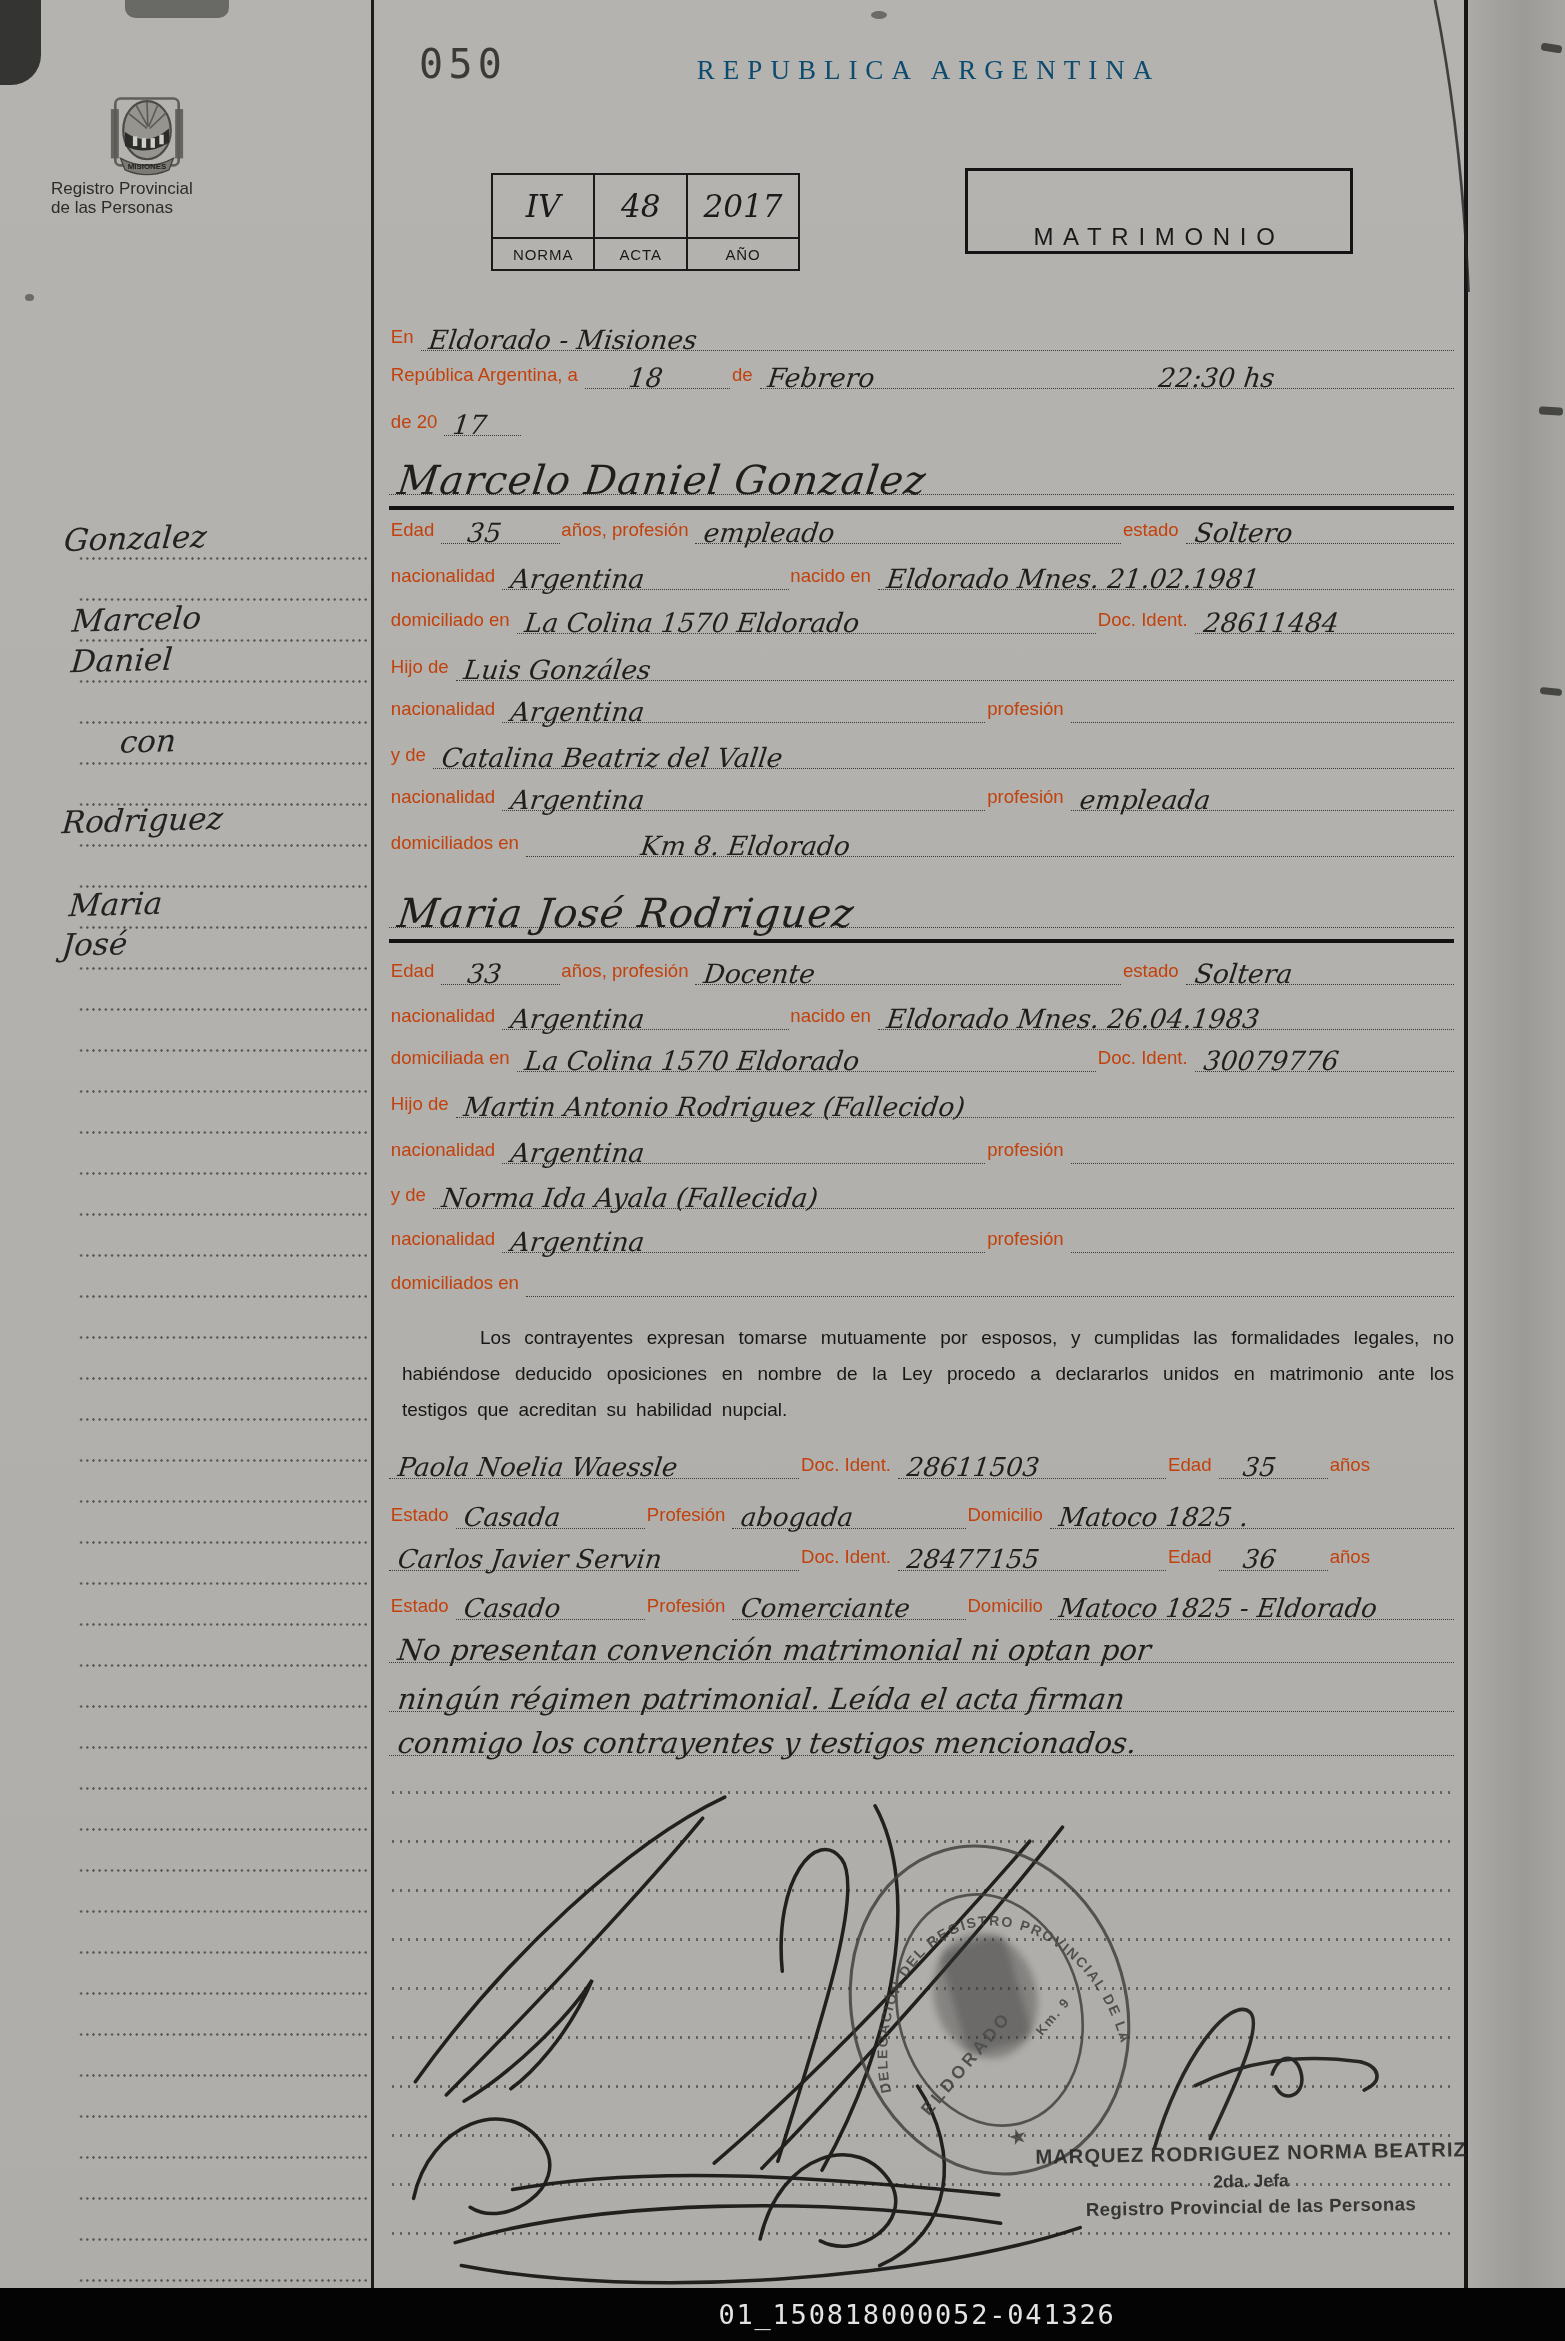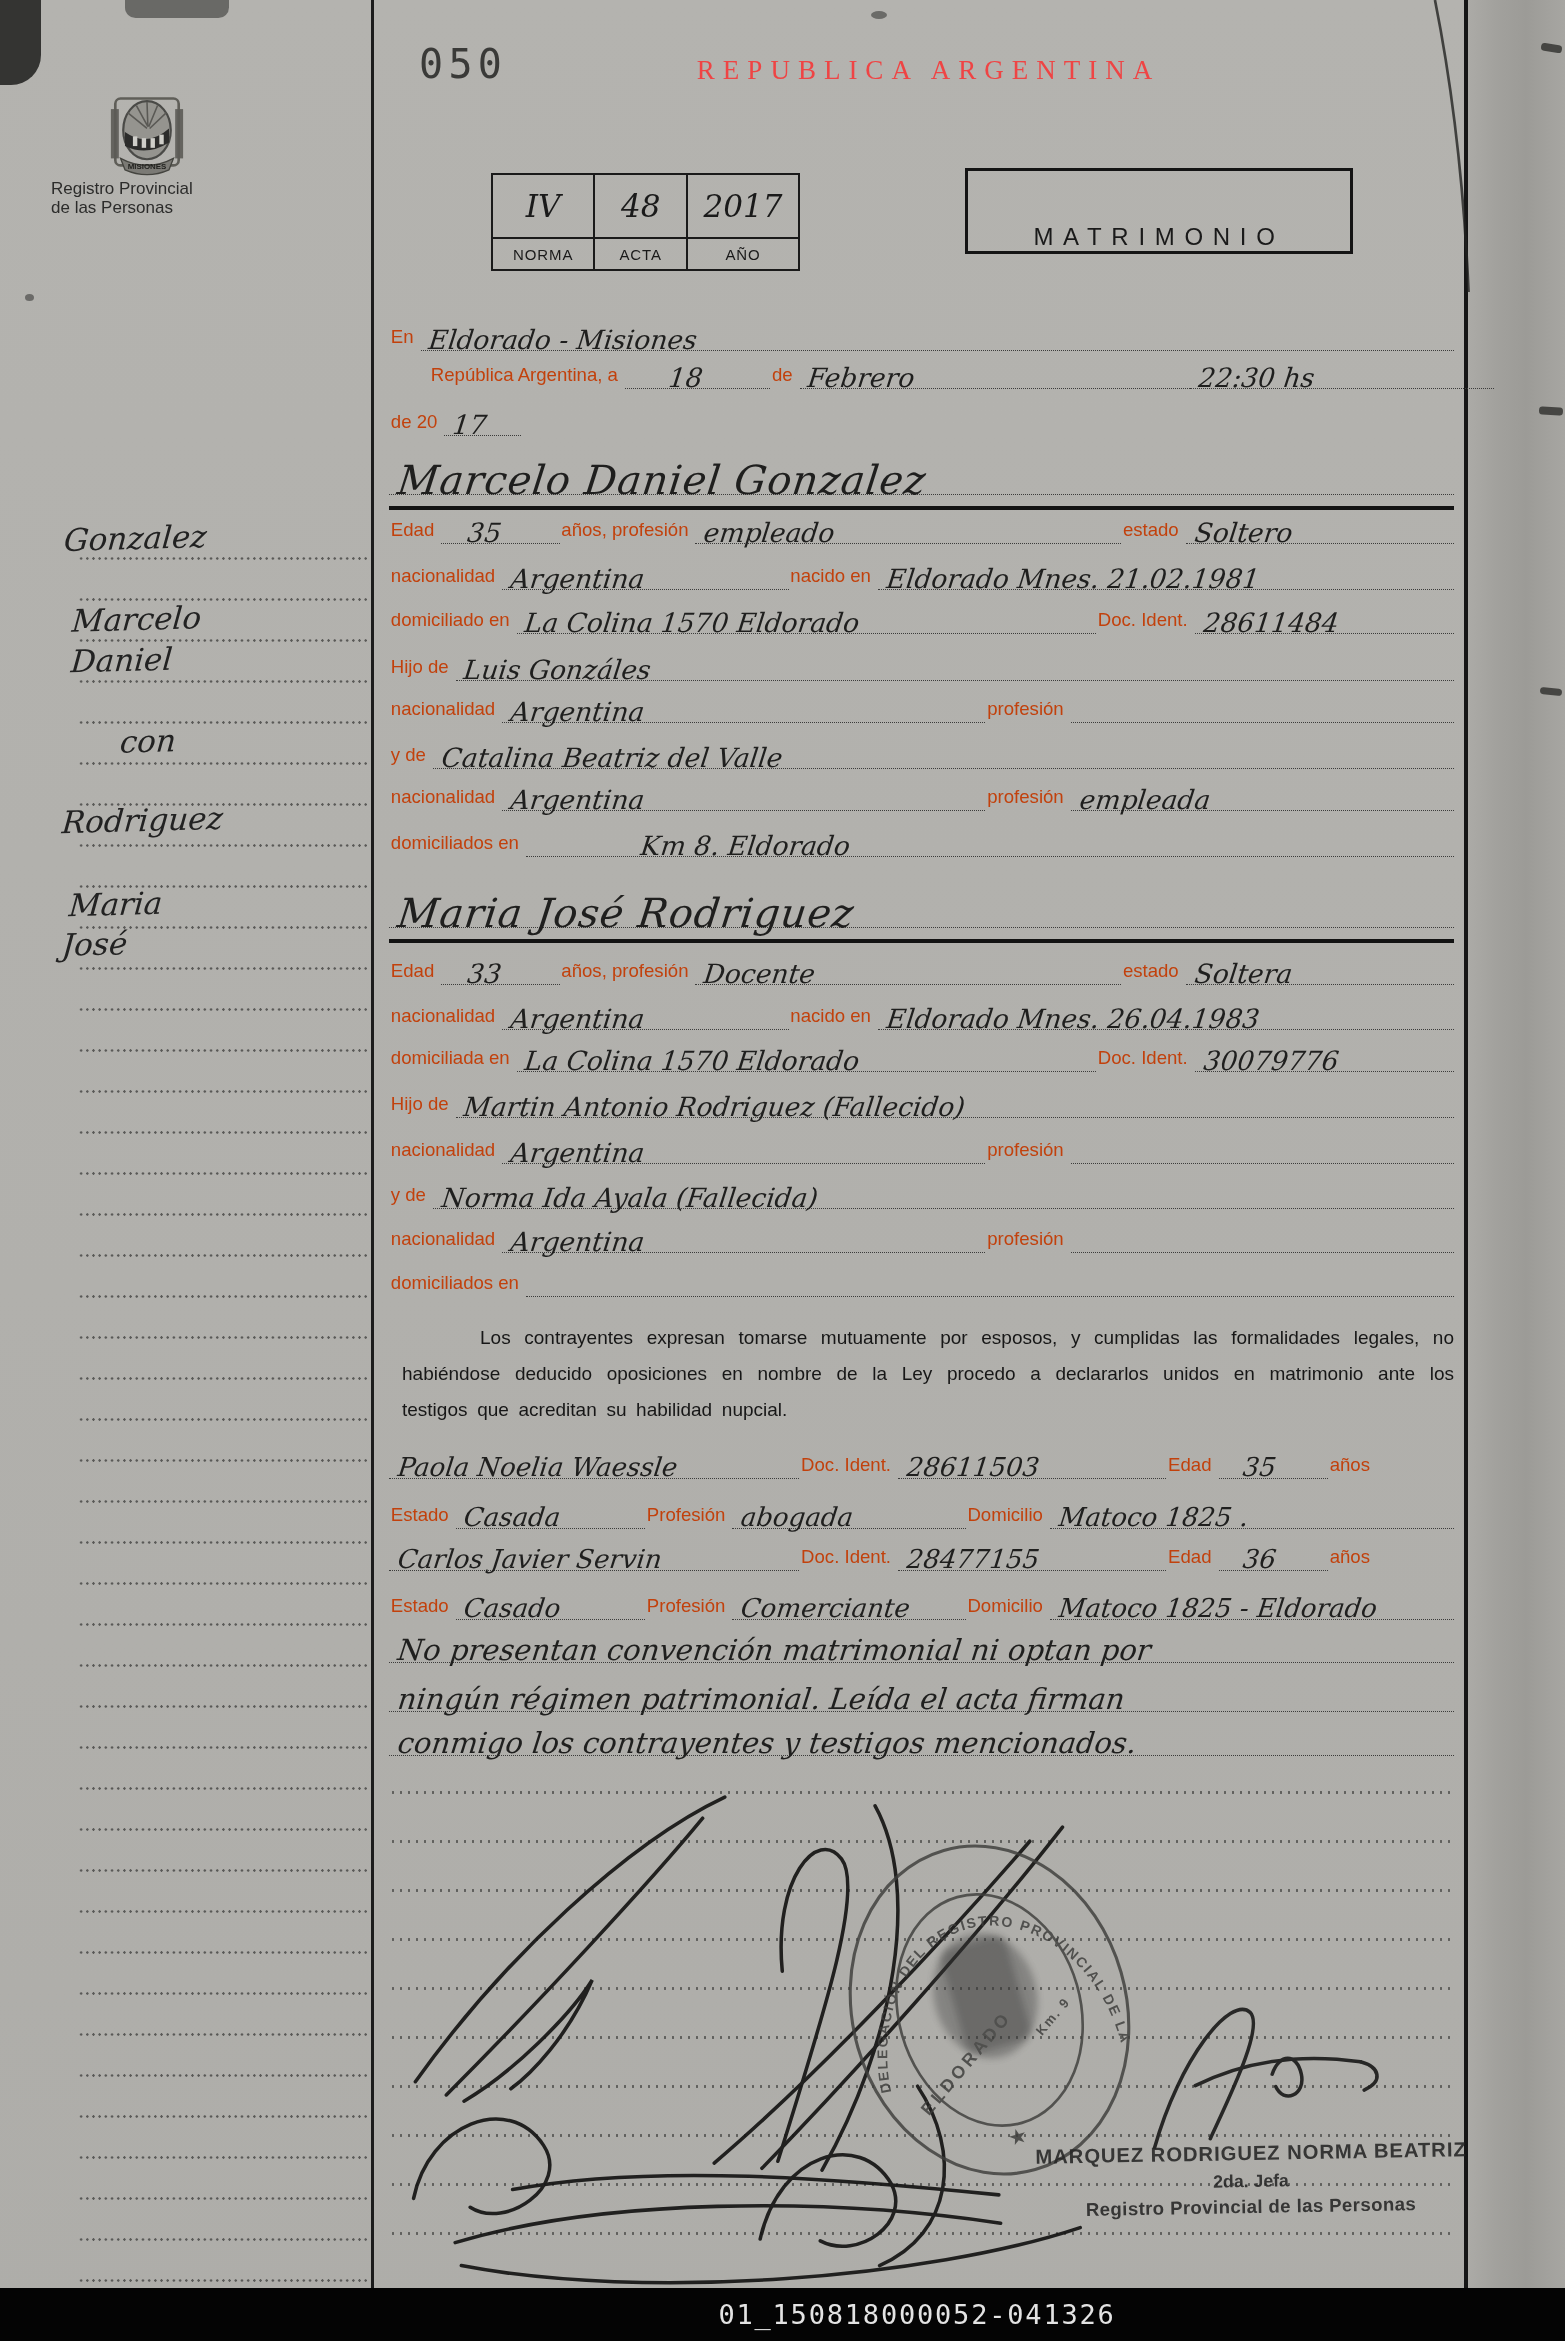--- a/index.html
+++ b/index.html
@@ -24,21 +24,21 @@
   
   .org-name{left:51px;top:179px;width:194px;text-align:left;font-size:17px;line-height:19.4px;color:#2c2c2b;}
   .margin-dots{left:78px;top:538px;width:292px;height:1745px;
     background-image:radial-gradient(circle,#4a4a48 1.1px,transparent 1.4px);
     background-size:6.2px 41px;opacity:.85;}
   .hw{font-family:"DejaVu Serif",serif;font-style:italic;color:#1f1f1e;display:inline-block;transform:skewX(-7deg);}
   .mname{position:absolute;font-family:"DejaVu Serif",serif;font-style:italic;font-size:31px;color:#222;transform:rotate(-1.5deg) skewX(-6deg);}
   
   .scan-num{left:419px;top:41px;font-family:"DejaVu Sans Mono",monospace;font-size:40px;letter-spacing:5.3px;color:#3a3a38;}
   .country-title{left:566px;top:55px;width:725px;text-align:center;
-    font-family:"Liberation Serif",serif;font-size:27px;letter-spacing:8px;color:#ef4444;}
+    font-family:"Liberation Serif",serif;font-size:27px;letter-spacing:8px;color:#0c4a6e;}
   .tomo-table{left:491px;top:173px;width:309px;border:2.7px solid #1a1a1a;border-collapse:collapse;background:transparent;}
   .tomo-table td{border:2.7px solid #1a1a1a;text-align:center;padding:0;}
   .tomo-val{height:62px;font-family:"DejaVu Serif",serif;font-style:italic;font-size:31px;margin-left:44px;}
   .tomo-lbl{height:30px;font-size:15px;letter-spacing:0.9px;color:#1a1a1a;font-family:"Liberation Sans",sans-serif;}
   .matrimonio-box{left:965px;top:168px;width:382px;height:80px;border:3.5px solid #141414;
     display:flex;align-items:flex-end;justify-content:center;}
   .matrimonio-box span{font-size:24px;letter-spacing:9.7px;color:#1a1a1a;}
   
   .frow{position:absolute;left:389px;width:1065px;height:46px;display:flex;align-items:flex-end;}
   .lbl{font-size:18.6px;color:#c2410c;white-space:nowrap;padding:0 7px 2.7px 1.8px;}
@@ -126,21 +126,21 @@
 <div class="abs matrimonio-box">
   <span>MATRIMONIO</span>
 </div>
 
 <div class="frow" style="top:305px;">
   <span class="lbl">En</span>
   <span class="fill">
       <span class="hw">Eldorado - Misiones</span>
     </span>
 </div>
-<div class="frow" style="top:343px;margin-left:40px;">
+<div class="frow" style="top:343px;">
   <span class="lbl">República Argentina, a</span>
   <span class="fill" style="flex:0 0 133px;">
       <span class="hw" style="padding-left:35px;">18</span>
     </span>
   <span class="lbl">de</span>
   <span class="fill">
       <span class="hw">Febrero</span>
     </span>
   <span class="fill" style="flex:0 0 292px;">
       <span class="hw">22:30 hs</span>

